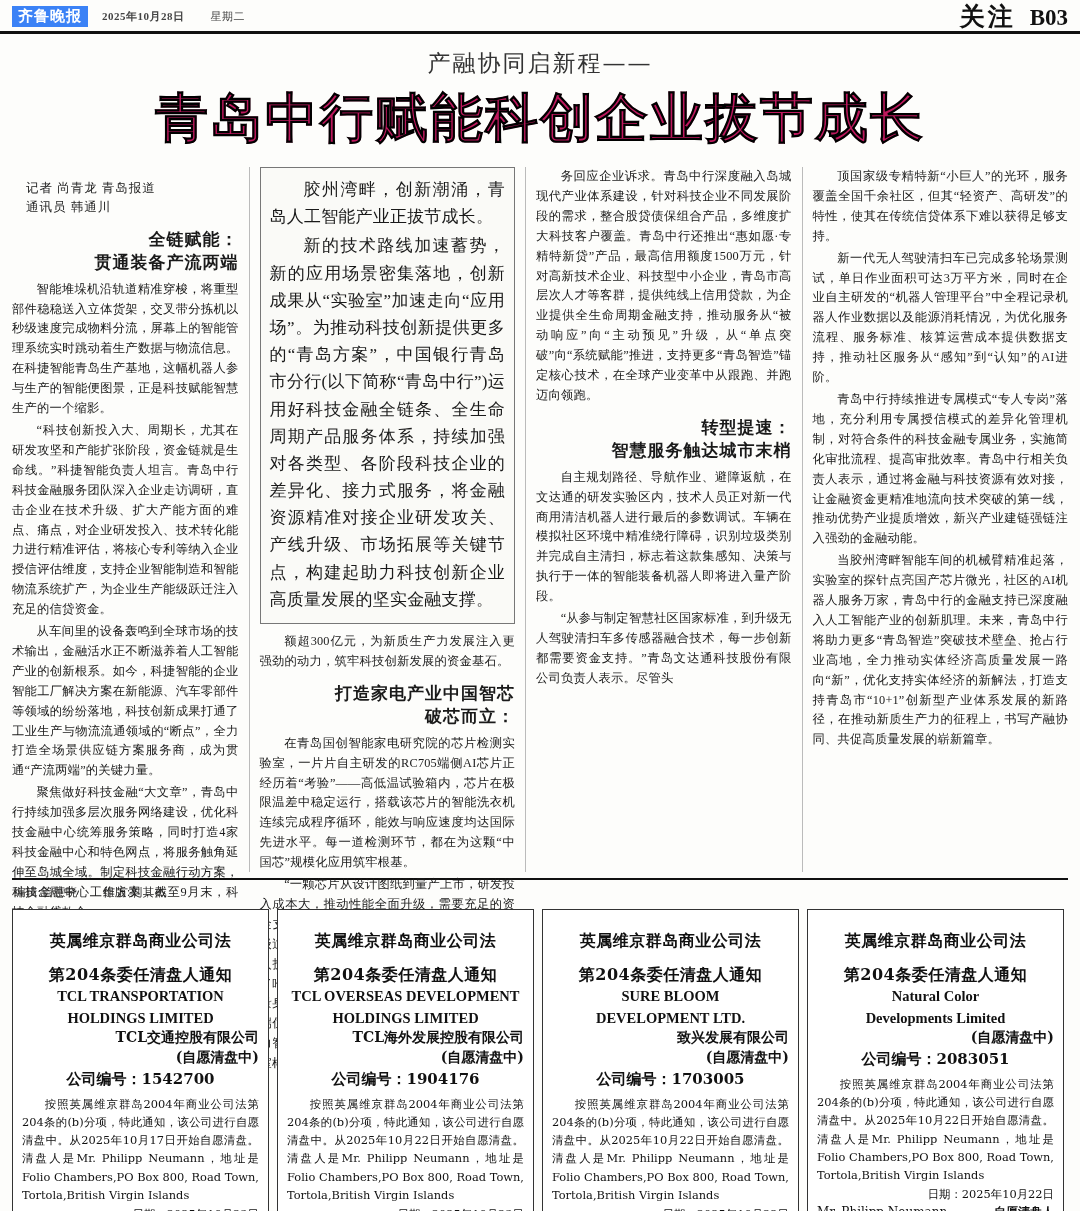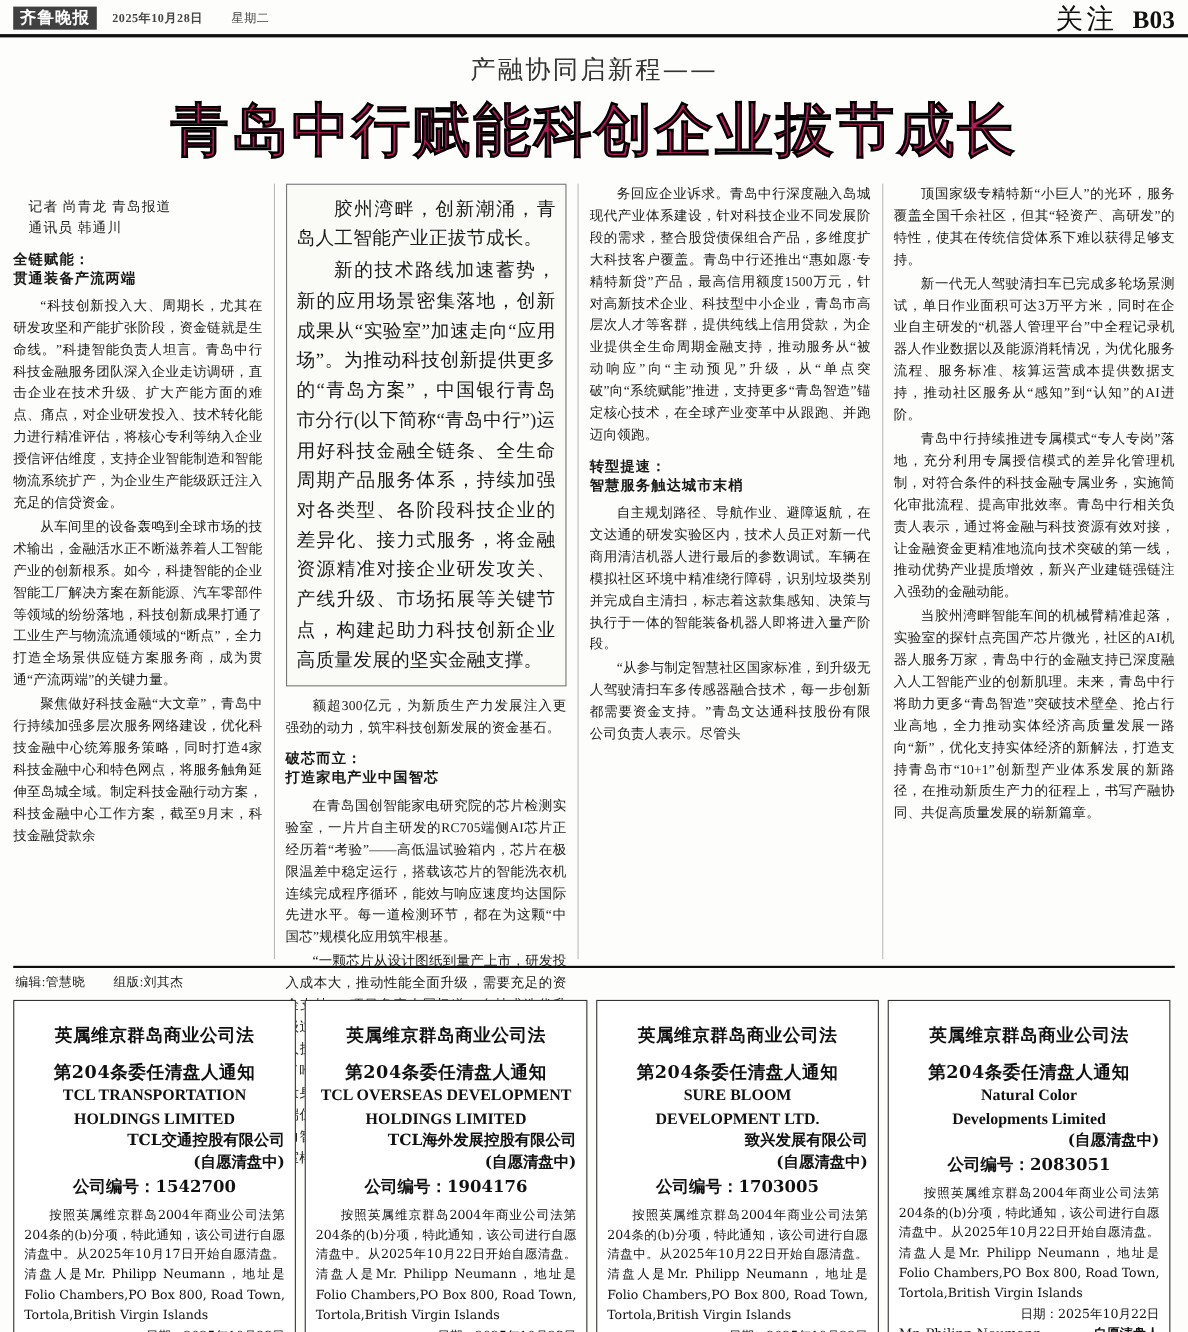--- a/index.html
+++ b/index.html
@@ -14,30 +14,30 @@
   .page{width:1080px;height:1211px;position:relative;padding:0;box-sizing:border-box;}
 
   
   .masthead{
     display:flex;align-items:center;
     padding:6px 12px 4px 12px;
     border-bottom:3px solid #111;
     height:34px;box-sizing:border-box;
   }
   .logo{
-    background:#404040;color:#fff;
+    background:#3b82f6;color:#fff;
     font-family:"DejaVu Serif", serif;
     font-weight:bold;font-size:15px;
     padding:3px 6px;letter-spacing:1px;
     line-height:1;
   }
   .mast-date{font-size:11px;color:#444;margin-left:14px;letter-spacing:0.5px;font-weight:bold;}
   .mast-day{font-size:11px;color:#444;margin-left:26px;letter-spacing:0.5px;}
   .mast-right{margin-left:auto;display:flex;align-items:baseline;gap:14px;}
-  .mast-section{font-size:25px;font-weight:normal;letter-spacing:3px;font-family:"DejaVu Serif",serif;}
+  .mast-section{font-size:25px;font-weight:bold;letter-spacing:3px;font-family:"DejaVu Serif",serif;}
   .mast-page{font-size:23px;font-weight:bold;font-family:Liberation Serif, serif;}
 
   
   .headline-wrap{text-align:center;padding:14px 0 6px 0;}
   .shoulder{
     font-size:23px;color:#333;letter-spacing:2px;
     font-family:"DejaVu Serif",serif;
   }
   .headline{
     font-size:53px;font-weight:bold;letter-spacing:2px;
@@ -68,23 +68,23 @@
     color:#1a1a1a;
     letter-spacing:0.2px;
   }
   .col p{margin:0 0 2px 0;text-indent:2em;}
   .col1{width:235px;padding-right:10px;}
   .col2{width:265px;padding:0 10px;border-left:1px solid #bbb;}
   .col3{width:265px;padding:0 10px;border-left:1px solid #bbb;}
   .col4{width:265px;padding-left:10px;border-left:1px solid #bbb;}
 
   .subhead{
-    text-align:left;font-weight:bold;
-    font-family:"DejaVu Serif",serif;
-    font-size:13px;letter-spacing:1px;
+    text-align:right;font-weight:bold;
+    font-family:"DejaVu Serif",serif;
+    font-size:17px;letter-spacing:1px;
     margin:10px 0 6px 0;line-height:1.35;
   }
   .subhead .l2{display:block;}
 
   .lead-box{
     border:1px solid #777;
     padding:8px 9px;
     margin-bottom:8px;
     font-size:17px;line-height:1.6;
     background:#fafaf7;
@@ -173,34 +173,35 @@
 
     <div class="col col1">
       <div class="byline">
         <div>记者  尚青龙  青岛报道</div>
         <div>通讯员  韩通川</div>
       </div>
       <div class="subhead">
         <span class="l2">全链赋能：</span>
         <span class="l2">贯通装备产流两端</span>
       </div>
+      <p>智能堆垛机沿轨道精准穿梭，将重型部件稳稳送入立体货架，交叉带分拣机以秒级速度完成物料分流，屏幕上的智能管理系统实时跳动着生产数据与物流信息。在科捷智能青岛生产基地，这幅机器人参与生产的智能便图景，正是科技赋能智慧生产的一个缩影。</p>
       <p>“科技创新投入大、周期长，尤其在研发攻坚和产能扩张阶段，资金链就是生命线。”科捷智能负责人坦言。青岛中行科技金融服务团队深入企业走访调研，直击企业在技术升级、扩大产能方面的难点、痛点，对企业研发投入、技术转化能力进行精准评估，将核心专利等纳入企业授信评估维度，支持企业智能制造和智能物流系统扩产，为企业生产能级跃迁注入充足的信贷资金。</p>
       <p>从车间里的设备轰鸣到全球市场的技术输出，金融活水正不断滋养着人工智能产业的创新根系。如今，科捷智能的企业智能工厂解决方案在新能源、汽车零部件等领域的纷纷落地，科技创新成果打通了工业生产与物流流通领域的“断点”，全力打造全场景供应链方案服务商，成为贯通“产流两端”的关键力量。</p>
       <p>聚焦做好科技金融“大文章”，青岛中行持续加强多层次服务网络建设，优化科技金融中心统筹服务策略，同时打造4家科技金融中心和特色网点，将服务触角延伸至岛城全域。制定科技金融行动方案，科技金融中心工作方案，截至9月末，科技金融贷款余</p>
     </div>
 
     <div class="col col2">
       <div class="lead-box">
         <p>胶州湾畔，创新潮涌，青岛人工智能产业正拔节成长。</p>
         <p>新的技术路线加速蓄势，新的应用场景密集落地，创新成果从“实验室”加速走向“应用场”。为推动科技创新提供更多的“青岛方案”，中国银行青岛市分行(以下简称“青岛中行”)运用好科技金融全链条、全生命周期产品服务体系，持续加强对各类型、各阶段科技企业的差异化、接力式服务，将金融资源精准对接企业研发攻关、产线升级、市场拓展等关键节点，构建起助力科技创新企业高质量发展的坚实金融支撑。</p>
       </div>
       <p>额超300亿元，为新质生产力发展注入更强劲的动力，筑牢科技创新发展的资金基石。</p>
       <div class="subhead">
+        <span class="l2">打造家电产业中国智芯</span>
         <span class="l2">破芯而立：</span>
-        <span class="l2">打造家电产业中国智芯</span>
       </div>
       <p>在青岛国创智能家电研究院的芯片检测实验室，一片片自主研发的RC705端侧AI芯片正经历着“考验”——高低温试验箱内，芯片在极限温差中稳定运行，搭载该芯片的智能洗衣机连续完成程序循环，能效与响应速度均达国际先进水平。每一道检测环节，都在为这颗“中国芯”规模化应用筑牢根基。</p>
       <p>“一颗芯片从设计图纸到量产上市，研发投入成本大，推动性能全面升级，需要充足的资金支持。”项目负责人回忆道。在技术迭代升级过程中，青岛中行组建专业团队，扮演好深入技术浪潮的“技术合伙人”角色，为企业提供了唯一的国家级智能创新中心进行技术研发，量身制定授信服务方案，将资金精准滴灌在高端仿真设备采购与核心算法优化的刀刃上，助力智慧家电行业转型升级，极大加速了从实验室样品到生产线产品的转化。</p>
       <p>以金融活水浇灌创新沃土，以精准服</p>
     </div>
 
     <div class="col col3">
       <p>务回应企业诉求。青岛中行深度融入岛城现代产业体系建设，针对科技企业不同发展阶段的需求，整合股贷债保组合产品，多维度扩大科技客户覆盖。青岛中行还推出“惠如愿·专精特新贷”产品，最高信用额度1500万元，针对高新技术企业、科技型中小企业，青岛市高层次人才等客群，提供纯线上信用贷款，为企业提供全生命周期金融支持，推动服务从“被动响应”向“主动预见”升级，从“单点突破”向“系统赋能”推进，支持更多“青岛智造”锚定核心技术，在全球产业变革中从跟跑、并跑迈向领跑。</p>
       <div class="subhead">
         <span class="l2">转型提速：</span>

